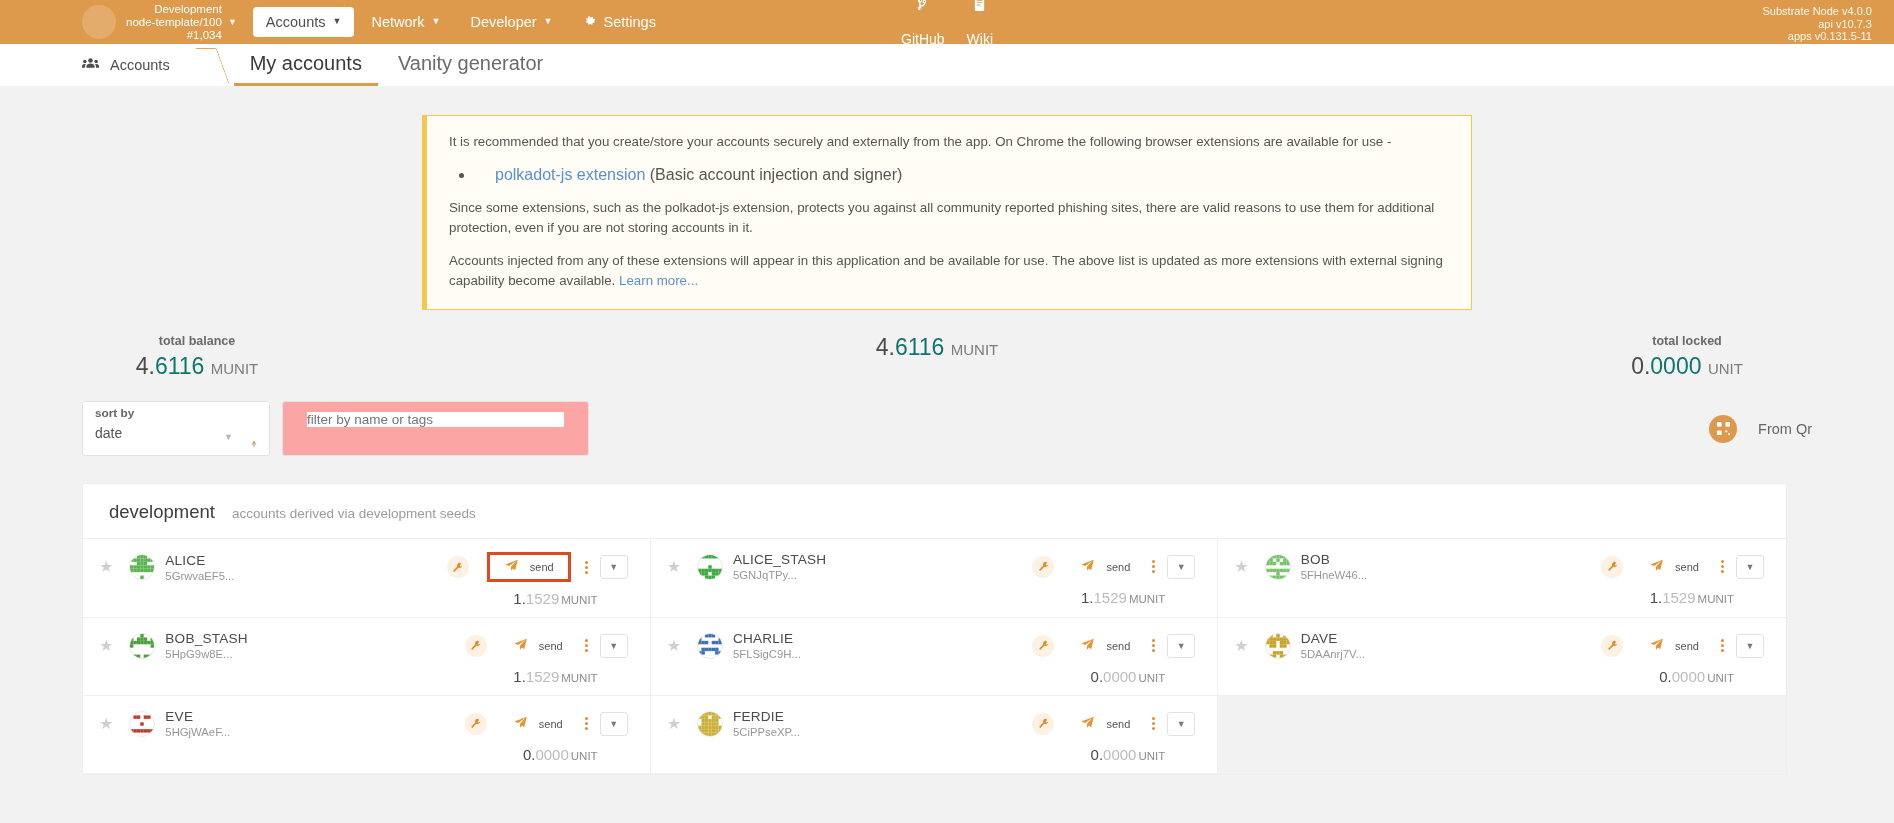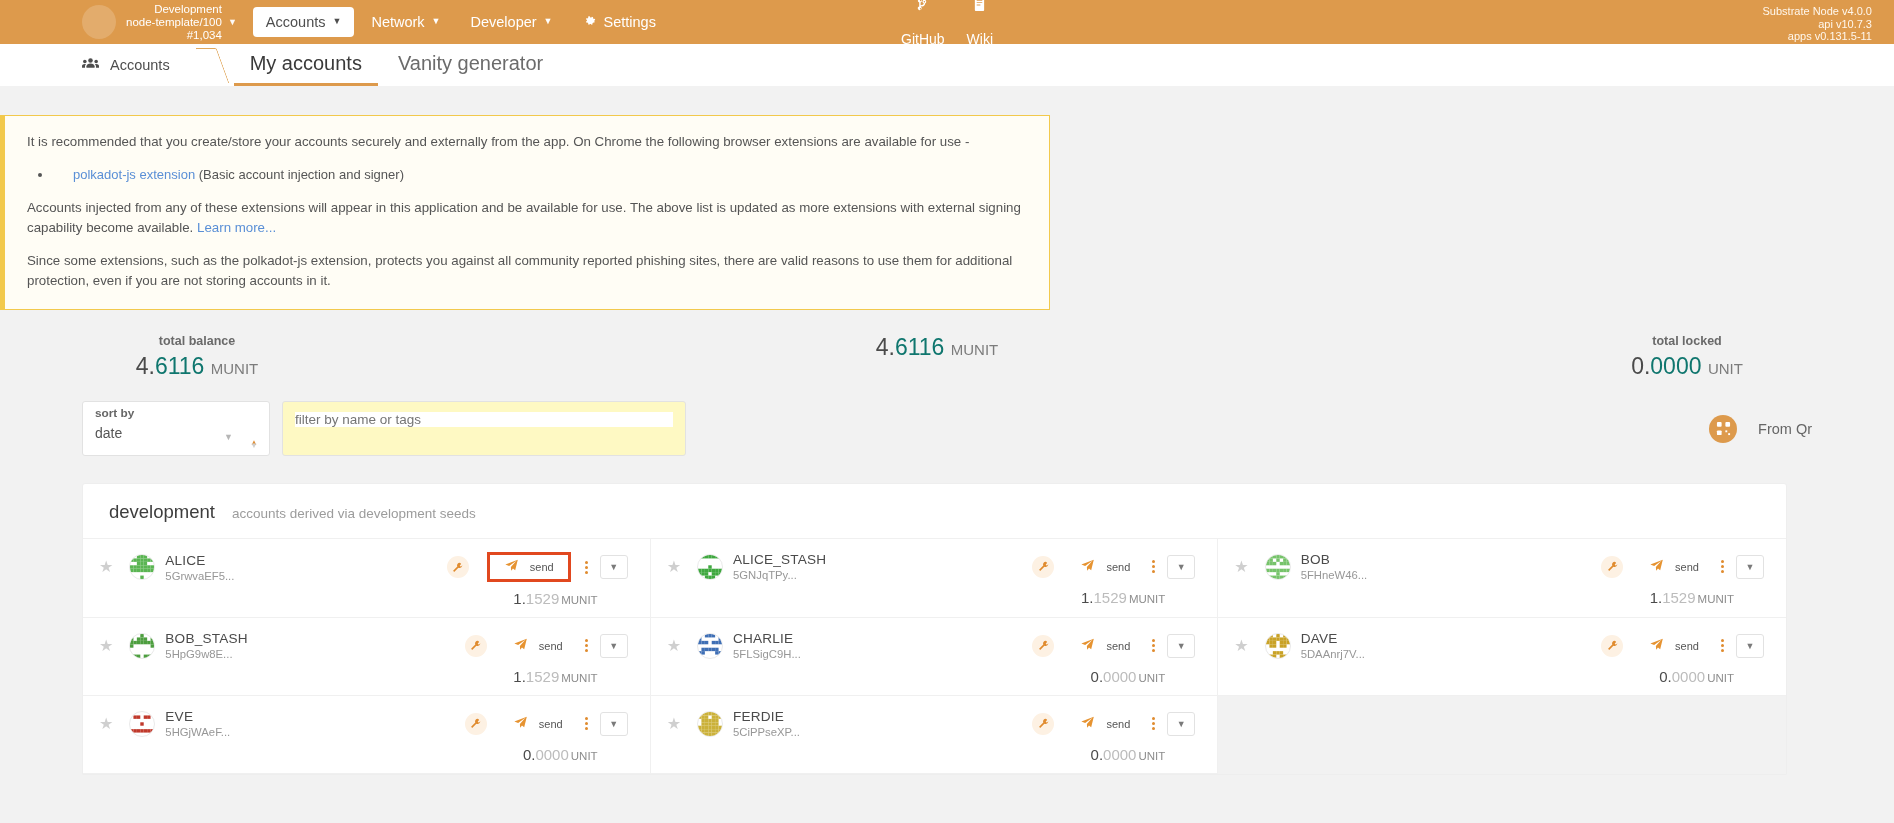--- a/index.html
+++ b/index.html
@@ -98,35 +98,35 @@
     padding: 0 16px;
     font-size: 20px; color: #6b6b6b;
     cursor: pointer;
     border-bottom: 3px solid transparent;
     margin-left: 4px;
   }
   .tab.active { color: #3a3a3a; border-bottom-color: #dd9a4c; }
 
   
   .content { padding: 0; }
-  .banner-wrap { display: flex; justify-content: flex-start; padding-top: 29px; }
+  .banner-wrap { display: flex; justify-content: center; padding-top: 29px; }
   .banner {
     width: 1050px;
     background: #fffdf5;
     border: 1px solid #f2c94c;
     border-left: 5px solid #f2c94c;
     padding: 16px 24px 18px 22px;
     font-size: 13.3px;
     line-height: 20px;
     color: #555;
   }
   .banner p { margin-bottom: 13px; }
   .banner p:last-child { margin-bottom: 0; }
   .banner ul { margin: 0 0 13px 26px; }
-  .banner li { list-style: disc; font-size: 13px; padding-left: 20px; }
+  .banner li { list-style: disc; font-size: 16px; padding-left: 20px; }
   .banner a { color: #5a8fd6; text-decoration: none; }
 
   
   .summary {
     display: flex; margin-top: 24px;
     padding: 0 82px;
     align-items: flex-start;
   }
   .sum-cell { text-align: center; }
   .sum-cell .label {
@@ -159,23 +159,23 @@
   }
   .spinner {
     position: absolute; right: 11px; bottom: 9px;
     display: flex; flex-direction: column; gap: 3px; line-height: 0;
   }
   .spinner i { font-size: 8px; font-style: normal; }
   .spin-up { color: #e08b2e; }
   .spin-dn { color: #cfcfcf; }
 
   .filterbox {
-    width: 404px; height: 55px;
-    background: #fef9c3; border: 1px solid #e2e2e2; border-radius: 3px;
-    padding: 8px 12px;
+    width: 307px; height: 55px;
+    background: #fca5a5; border: 1px solid #e2e2e2; border-radius: 3px;
+    padding: 8px 24px;
   }
   .filterbox input {
     border: none; outline: none; width: 100%; font-size: 13.5px;
     font-family: "Liberation Sans", sans-serif;
   }
   .fromqr {
     margin-left: auto; display: flex; align-items: center; gap: 21px;
     cursor: pointer;
   }
   .qr-circle {
@@ -349,22 +349,22 @@
 </div>
 
 <div class="content">
 
   <div class="banner-wrap">
     <div class="banner">
       <p>It is recommended that you create/store your accounts securely and externally from the app. On Chrome the following browser extensions are available for use -</p>
       <ul>
         <li><a href="#">polkadot-js extension</a><span> (Basic account injection and signer)</span></li>
       </ul>
+      <p>Since some extensions, such as the polkadot-js extension, protects you against all community reported phishing sites, there are valid reasons to use them for additional protection, even if you are not storing accounts in it.</p>
       <p><span>Accounts injected from any of these extensions will appear in this application and be available for use. The above list is updated as more extensions with external signing capability become available. </span><a href="#">Learn more...</a></p>
-      <p>Since some extensions, such as the polkadot-js extension, protects you against all community reported phishing sites, there are valid reasons to use them for additional protection, even if you are not storing accounts in it.</p>
     </div>
   </div>
 
   <div class="summary">
     <div class="sum-cell sum-a">
       <div class="label">total balance</div>
       <div class="value"><b>4.</b><span class="frac">6116</span> <span class="unit">MUNIT</span></div>
     </div>
     <div class="sum-cell sum-b">
       <div class="value"><b>4.</b><span class="frac">6116</span> <span class="unit">MUNIT</span></div>

